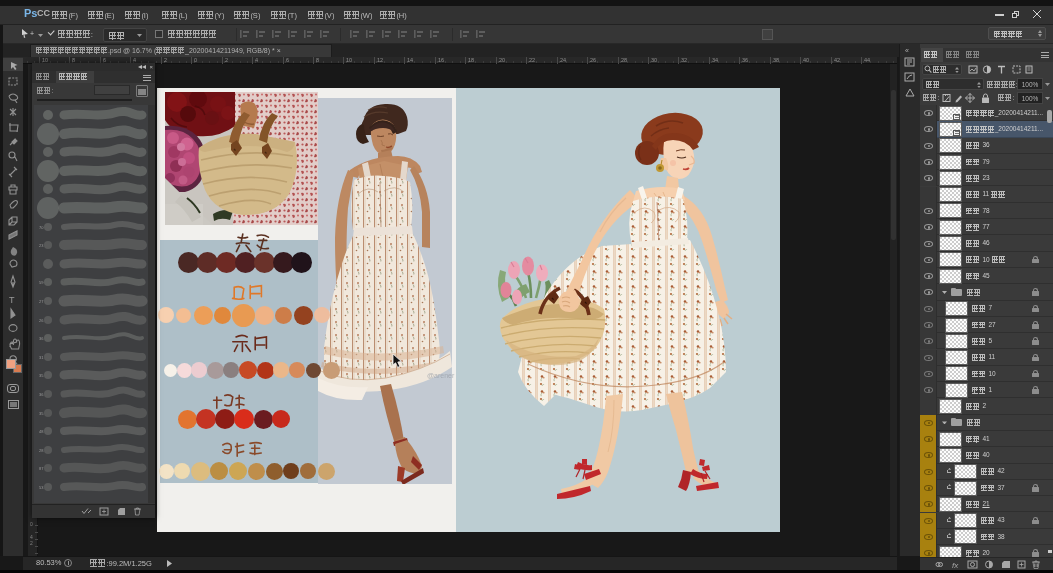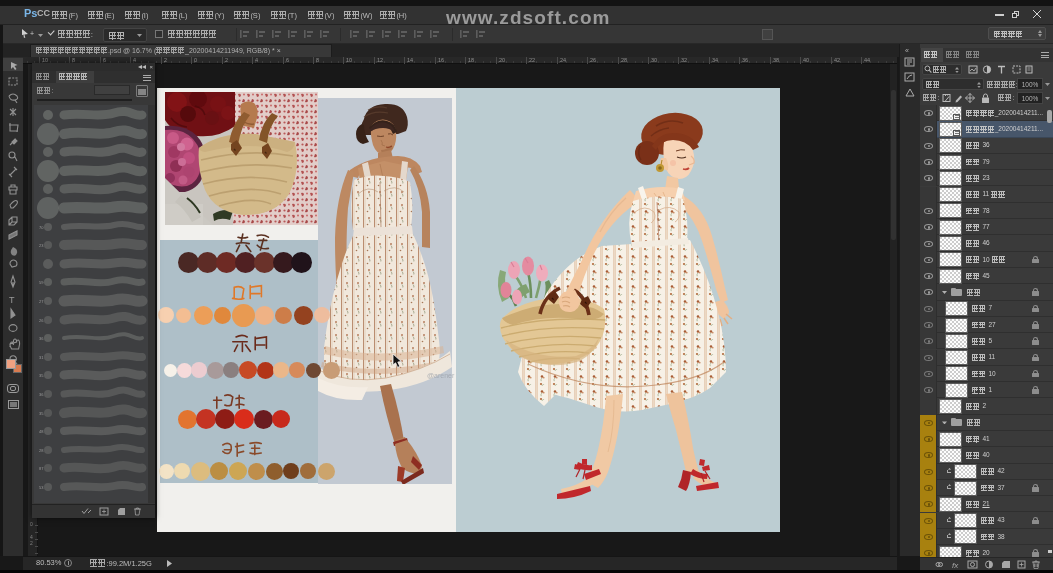--- a/index.html
+++ b/index.html
@@ -28,21 +28,20 @@
 <div class="abs" style="left:52px;top:11px;color:#bdbdbd;font-size:7.5px;white-space:nowrap"><i class="k"></i><i class="k"></i><span style="filter:blur(.35px)">(F)</span></div>
 <div class="abs" style="left:88px;top:11px;color:#bdbdbd;font-size:7.5px;white-space:nowrap"><i class="k"></i><i class="k"></i><span style="filter:blur(.35px)">(E)</span></div>
 <div class="abs" style="left:125px;top:11px;color:#bdbdbd;font-size:7.5px;white-space:nowrap"><i class="k"></i><i class="k"></i><span style="filter:blur(.35px)">(I)</span></div>
 <div class="abs" style="left:162px;top:11px;color:#bdbdbd;font-size:7.5px;white-space:nowrap"><i class="k"></i><i class="k"></i><span style="filter:blur(.35px)">(L)</span></div>
 <div class="abs" style="left:198px;top:11px;color:#bdbdbd;font-size:7.5px;white-space:nowrap"><i class="k"></i><i class="k"></i><span style="filter:blur(.35px)">(Y)</span></div>
 <div class="abs" style="left:234px;top:11px;color:#bdbdbd;font-size:7.5px;white-space:nowrap"><i class="k"></i><i class="k"></i><span style="filter:blur(.35px)">(S)</span></div>
 <div class="abs" style="left:271px;top:11px;color:#bdbdbd;font-size:7.5px;white-space:nowrap"><i class="k"></i><i class="k"></i><span style="filter:blur(.35px)">(T)</span></div>
 <div class="abs" style="left:308px;top:11px;color:#bdbdbd;font-size:7.5px;white-space:nowrap"><i class="k"></i><i class="k"></i><span style="filter:blur(.35px)">(V)</span></div>
 <div class="abs" style="left:344px;top:11px;color:#bdbdbd;font-size:7.5px;white-space:nowrap"><i class="k"></i><i class="k"></i><span style="filter:blur(.35px)">(W)</span></div>
 <div class="abs" style="left:380px;top:11px;color:#bdbdbd;font-size:7.5px;white-space:nowrap"><i class="k"></i><i class="k"></i><span style="filter:blur(.35px)">(H)</span></div>
-<div class="abs" style="left:446px;top:8px;width:230px;font-size:19px;font-weight:bold;color:#9b9b9b;letter-spacing:1.1px;filter:blur(.45px)">www.zdsoft.com</div>
 <div class="abs" style="left:995px;top:14px;width:9px;height:2px;background:#cfcfcf"></div>
 <div class="abs" style="left:1014px;top:11px;width:5px;height:5px;border:1px solid #cfcfcf"></div>
 <div class="abs" style="left:1012px;top:13px;width:5px;height:5px;border:1px solid #cfcfcf;background:#2a2a2a"></div>
 <div class="abs" style="left:1033px;top:10px;width:8px;height:8px;background:linear-gradient(45deg,transparent 44%,#d5d5d5 44%,#d5d5d5 56%,transparent 56%),linear-gradient(-45deg,transparent 44%,#d5d5d5 44%,#d5d5d5 56%,transparent 56%)"></div>
 <div class="abs" style="left:988px;top:27px;width:58px;height:13px;background:#3e3e3e;border:1px solid #4e4e4e;border-radius:2px;color:#cfcfcf;padding:2.5px 0 0 5px;z-index:6"><i class="k sm"></i><i class="k sm"></i><i class="k sm"></i><i class="k sm"></i></div>
 <div class="abs" style="left:1038px;top:30px;width:4px;height:3px;background:#999;clip-path:polygon(50% 0,0 100%,100% 100%);z-index:6"></div>
 <div class="abs" style="left:1038px;top:34px;width:4px;height:3px;background:#999;clip-path:polygon(0 0,100% 0,50% 100%);z-index:6"></div>
 <div class="abs" style="left:0;top:25px;width:1053px;height:19px;background:#363636;border-bottom:1px solid #282828"></div>
 <div class="abs" style="left:22px;top:29px;width:6px;height:9px;background:#d0d0d0;clip-path:polygon(0 0,100% 55%,40% 60%,55% 100%,30% 95%,25% 62%,0 70%)"></div>
 <div class="abs" style="left:30px;top:31px;width:5px;height:5px;color:#c8c8c8;font-size:7px;line-height:5px">+</div>

